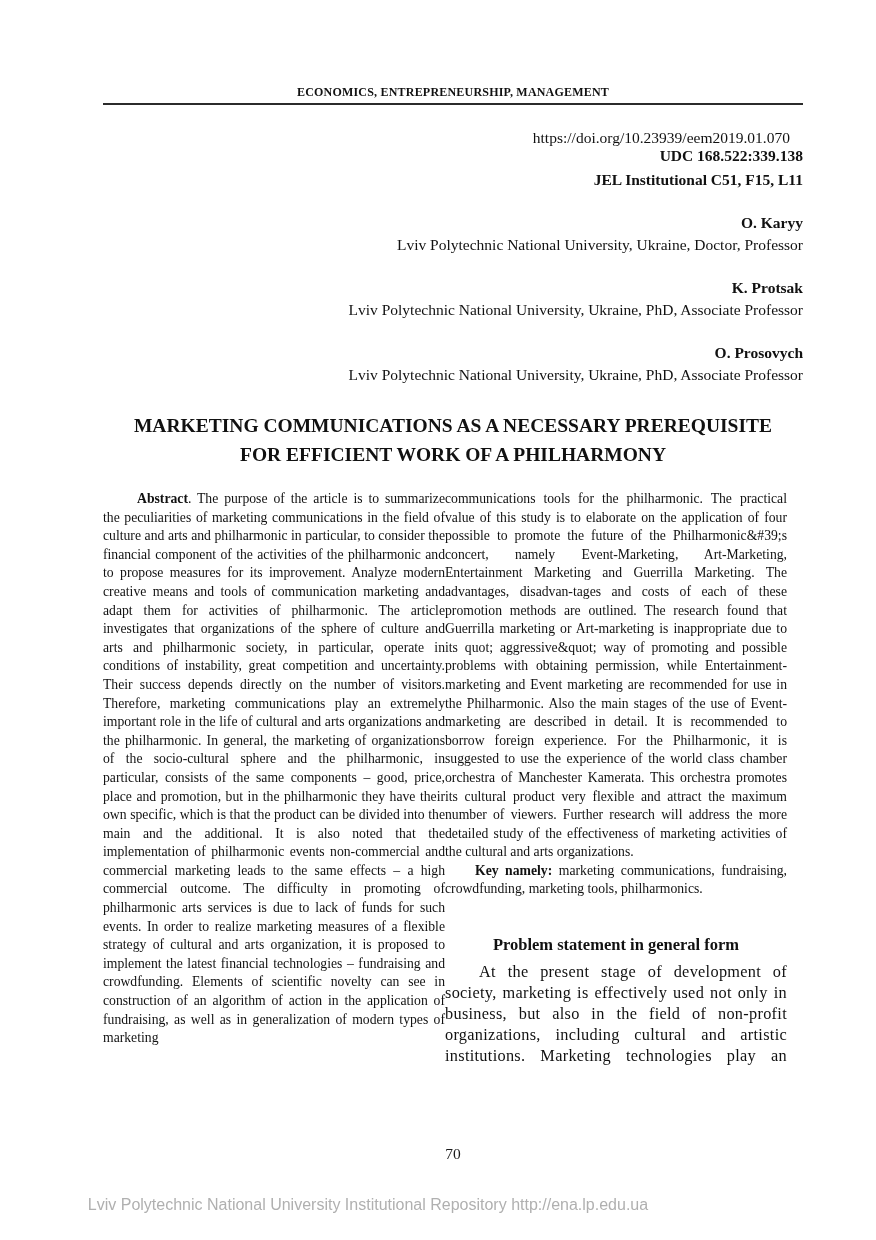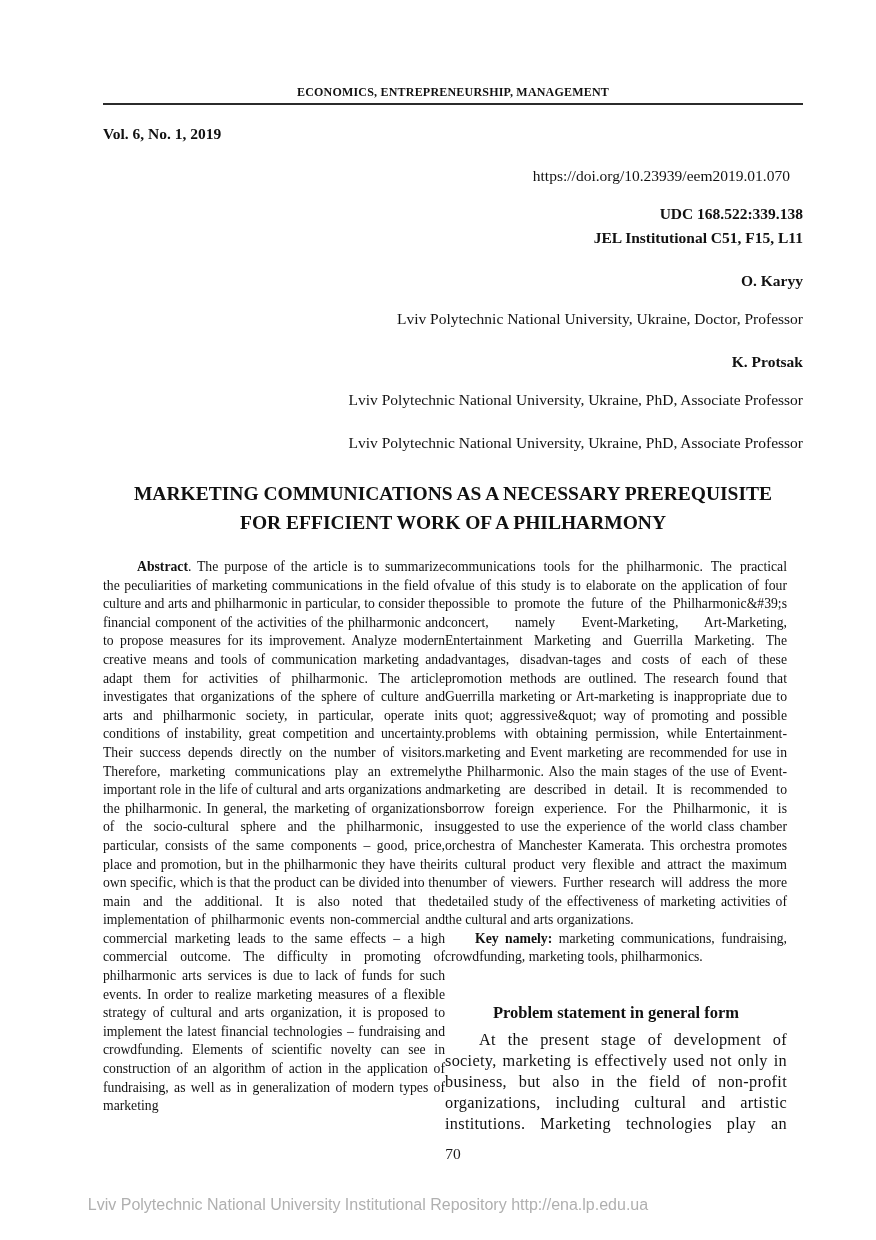--- a/index.html
+++ b/index.html
@@ -33,34 +33,33 @@
     font-weight: bold;
     font-size: 15.5px;
   }
   .doi {
     margin-top: 24px;
     text-align: right;
     font-size: 15.5px;
     padding-right: 13px;
   }
   .udc {
-    margin-top: 20px;
     text-align: right;
     font-weight: bold;
     font-size: 15.5px;
   }
   .jel {
     margin-top: 6px;
     text-align: right;
     font-weight: bold;
     font-size: 15.5px;
   }
   .author { margin-top: 25px; text-align: right; }
   .author .name { font-weight: bold; font-size: 15.5px; }
-  .author .affil { font-size: 15.5px; margin-top: 20px; }
+  .author .affil { font-size: 15.5px; margin-top: 4px; }
   .article-title {
     margin-top: 27px;
     text-align: center;
     font-weight: bold;
     font-size: 19.5px;
     line-height: 29px;
   }
   .columns {
     margin-top: 21px;
     display: flex;
@@ -113,36 +112,36 @@
   }
 </style>
 </head>
 <body>
 
 <div class="doc">
 
   <div class="journal-header">ECONOMICS, ENTREPRENEURSHIP, MANAGEMENT</div>
   <hr class="rule">
 
-  <div class="vol">Vol. 6, No. 1, 2019</div>
 
   <div class="doi">https://doi.org/10.23939/eem2019.01.070</div>
 
   <div class="udc">UDC 168.522:339.138</div>
   <div class="jel">JEL Institutional C51, F15, L11</div>
 
   <div class="author">
     <div class="name">O. Karyy</div>
     <div class="affil">Lviv Polytechnic National University, Ukraine, Doctor, Professor</div>
   </div>
   <div class="author">
     <div class="name">K. Protsak</div>
     <div class="affil">Lviv Polytechnic National University, Ukraine, PhD, Associate Professor</div>
   </div>
   <div class="author">
+    <div class="name">O. Prosovych</div>
     <div class="affil">Lviv Polytechnic National University, Ukraine, PhD, Associate Professor</div>
   </div>
 
   <div class="article-title">
     <div>MARKETING COMMUNICATIONS AS A NECESSARY PREREQUISITE</div>
     <div>FOR EFFICIENT WORK OF A PHILHARMONY</div>
   </div>
 
   <div class="columns">
     <div class="col">

